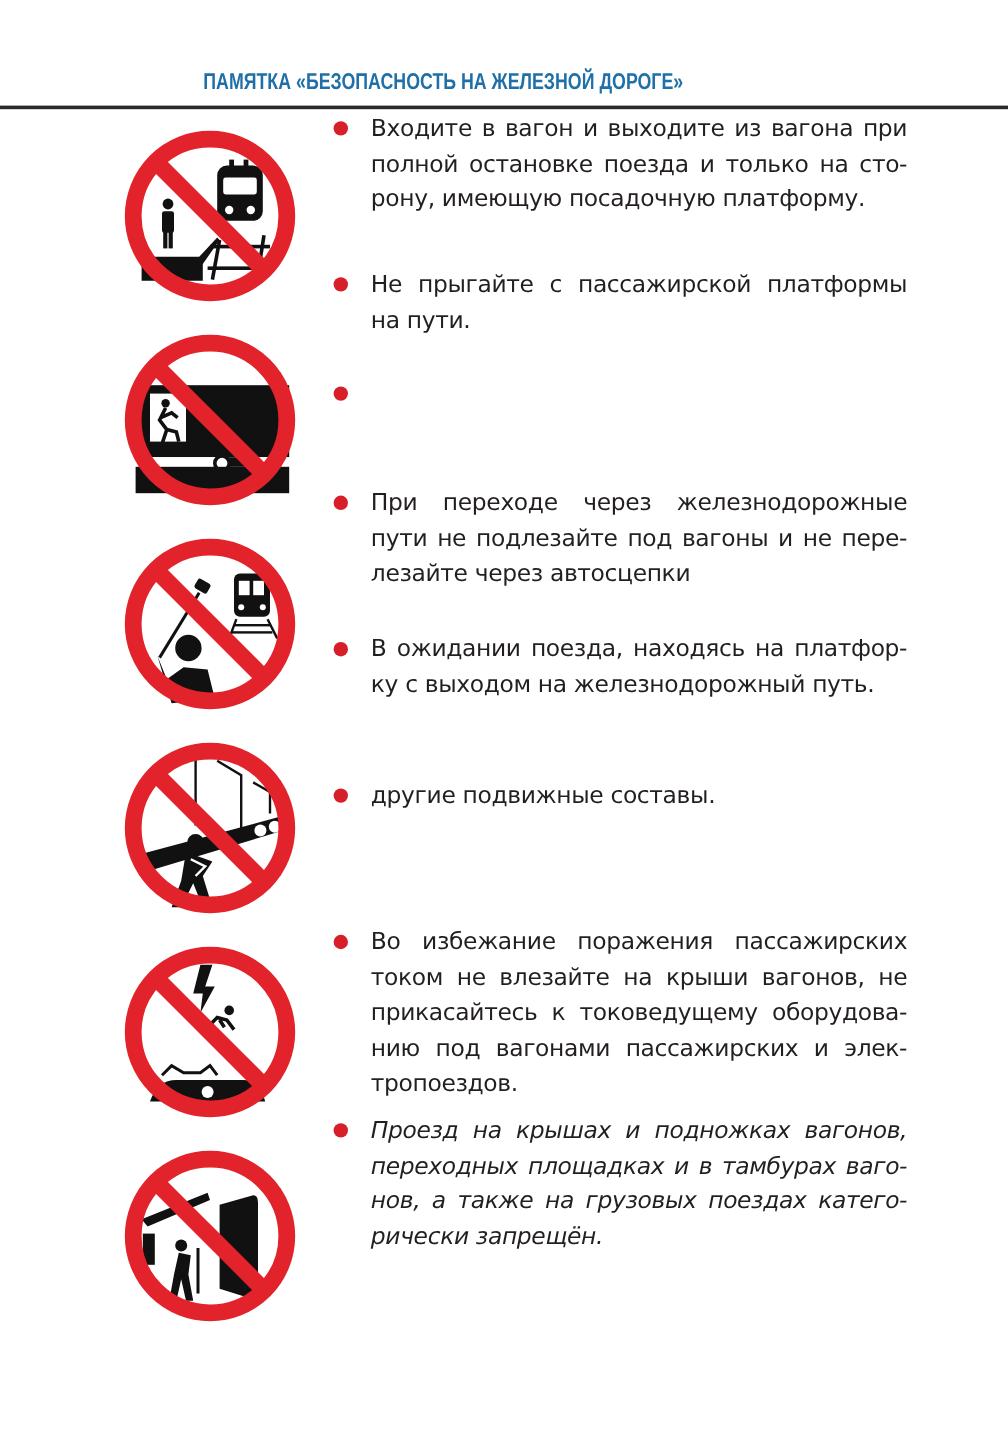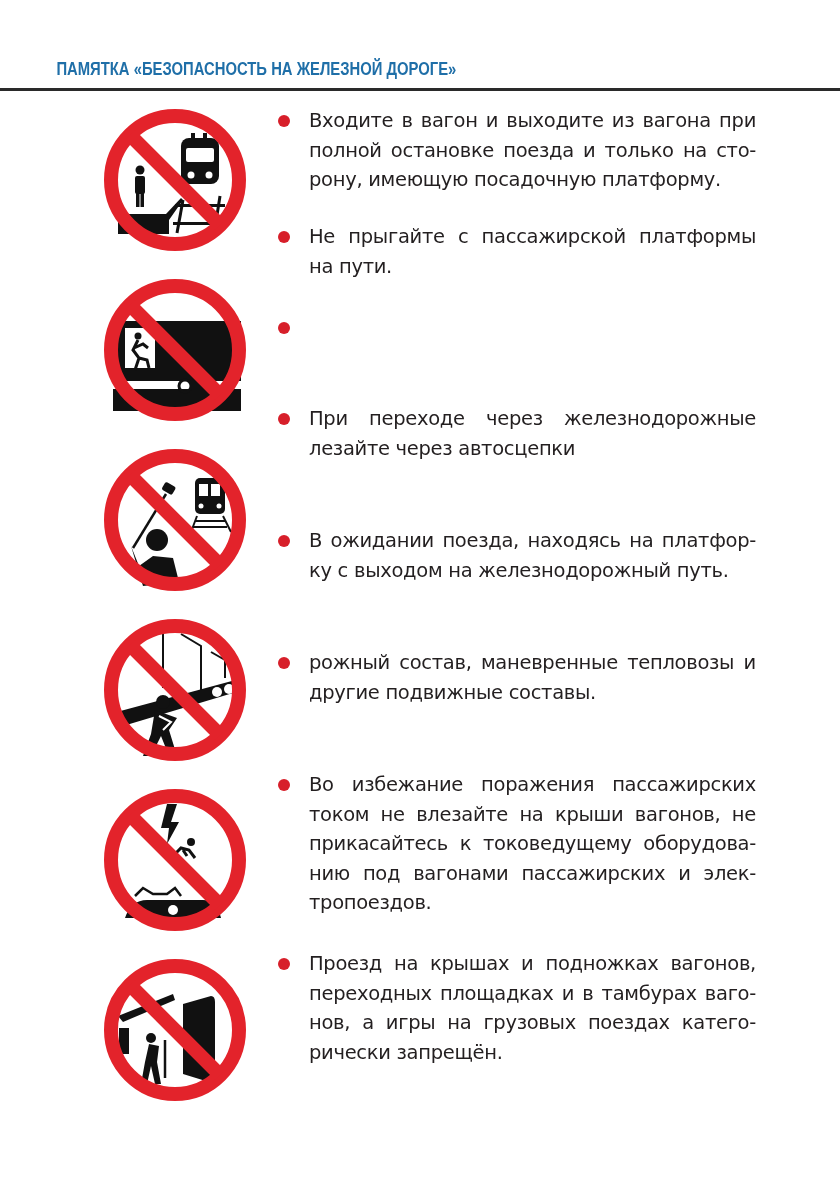--- a/index.html
+++ b/index.html
@@ -1,18 +1,18 @@
 <!DOCTYPE html>
 <html><head>
 <meta charset="utf-8">
 <style>
   html, body { margin:0; padding:0; }
   body { width:840px; height:1193px; background:#ffffff; position:relative; overflow:hidden;
          font-family:"DejaVu Sans", sans-serif; color:#231f20; }
-  .title-wrap { position:absolute; top:58px; left:0; width:739px; text-align:left; }
+  .title-wrap { position:absolute; top:58px; left:0; width:739px; text-align:center; }
   .title { display:inline-block; font-family:"Liberation Sans", sans-serif; font-weight:bold;
            font-size:19px; color:#1f6fa8; letter-spacing:0px; transform:scaleX(0.78); transform-origin:center;
            white-space:nowrap; }
   .rule { position:absolute; top:88px; left:0; width:840px; height:3px; background:#2a2a2a; }
   .sign { position:absolute; left:103px; width:144px; height:144px; }
   .sign svg { width:144px; height:144px; display:block; }
   .item { position:absolute; left:278px; width:478px; }
   .bullet { position:absolute; left:0; top:9px; width:12px; height:12px; border-radius:50%; background:#d71f2a; }
   .text { margin-left:31px; width:447px; font-size:19.5px; line-height:29.5px; text-align:justify;
           font-family:"DejaVu Sans", sans-serif; color:#231f20; letter-spacing:-0.3px; }
@@ -132,21 +132,21 @@
     <path d="M80 46 L108 38 Q112 38 112 44 L112 120 Q112 126 106 124 L80 116 Z" fill="#111"></path>
     <rect x="16" y="70" width="10" height="26" fill="#111"></rect>
     <circle cx="48" cy="80" r="5" fill="#111"></circle>
     <path d="M46 86 L42 104 L38 126 L44 126 L48 108 L52 126 L58 126 L54 104 L56 88 Z" fill="#111"></path>
     <line x1="62" y1="82" x2="62" y2="120" stroke="#111" stroke-width="2.5"></line>
     <circle cx="72" cy="72" r="64" fill="none" stroke="#e3232b" stroke-width="14"></circle>
     <line x1="27" y1="27" x2="117" y2="117" stroke="#e3232b" stroke-width="14"></line>
   </svg>
 </div>
 
-<div class="item" style="top:106px;">
+<div class="item" style="top:92px;">
   <span class="bullet"></span>
   <div class="text">
     <span class="ln">Входите в вагон и выходите из вагона при</span>
     <span class="ln">полной остановке поезда и только на сто-</span>
     <span class="ln last">рону, имеющую посадочную платформу.</span>
   </div>
 </div>
 
 <div class="item" style="top:222px;">
   <span class="bullet"></span>
@@ -159,52 +159,52 @@
 <div class="item" style="top:313px;">
   <span class="bullet"></span>
   <div class="text">
   </div>
 </div>
 
 <div class="item" style="top:404px;">
   <span class="bullet"></span>
   <div class="text">
     <span class="ln">При переходе через железнодорожные</span>
+    <span class="ln">пути не подлезайте под вагоны и не пере-</span>
     <span class="ln last">лезайте через автосцепки</span>
   </div>
 </div>
 
 <div class="item" style="top:526px;">
   <span class="bullet"></span>
   <div class="text">
     <span class="ln">В ожидании поезда, находясь на платфор-</span>
     <span class="ln last">ку с выходом на железнодорожный путь.</span>
   </div>
 </div>
 
 <div class="item" style="top:648px;">
   <span class="bullet"></span>
   <div class="text">
-    <span class="ln">рожный состав, маневренные тепловозы и</span>
     <span class="ln last">другие подвижные составы.</span>
   </div>
 </div>
 
 <div class="item" style="top:770px;">
   <span class="bullet"></span>
   <div class="text">
     <span class="ln">Во избежание поражения пассажирских</span>
     <span class="ln">током не влезайте на крыши вагонов, не</span>
     <span class="ln">прикасайтесь к токоведущему оборудова-</span>
     <span class="ln">нию под вагонами пассажирских и элек-</span>
     <span class="ln last">тропоездов.</span>
   </div>
 </div>
 
-<div class="item" style="top:949px;">
+<div class="item" style="top:927px;font-style:italic;">
   <span class="bullet"></span>
   <div class="text">
     <span class="ln">Проезд на крышах и подножках вагонов,</span>
     <span class="ln">переходных площадках и в тамбурах ваго-</span>
-    <span class="ln">нов, а игры на грузовых поездах катего-</span>
+    <span class="ln">нов, а также на грузовых поездах катего-</span>
     <span class="ln last">рически запрещён.</span>
   </div>
 </div>
 
 </body></html>

